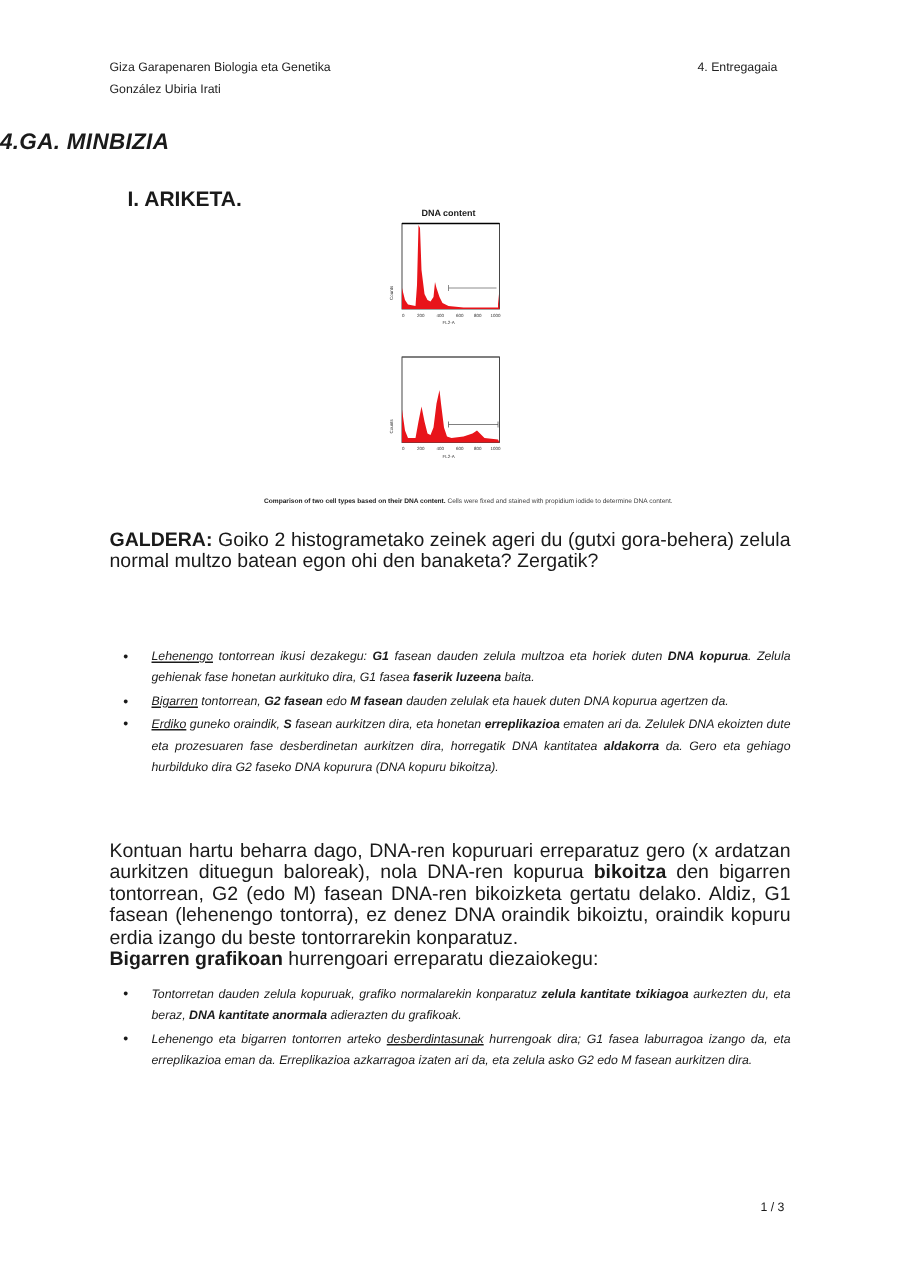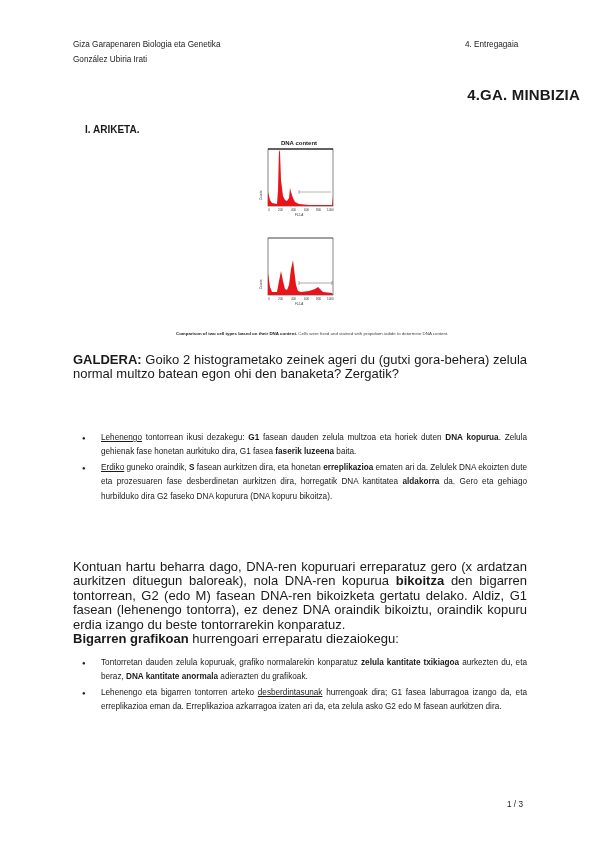--- a/index.html
+++ b/index.html
@@ -1,34 +1,34 @@
 <!DOCTYPE html>
 <html><head>
 <meta charset="utf-8">
 <style>
   html, body { margin: 0; padding: 0; background: #ffffff; }
   body { width: 600px; height: 848px; position: relative; overflow: hidden;
          font-family: "Liberation Sans", "DejaVu Sans", sans-serif; color: #1a1a1a; }
   .page { position: absolute; left: 0; top: 0; width: 600px; height: 848px; }
   .hdr { position: absolute; font-size: 8.2px; color: #222; }
-  .title { position: absolute; top: 86px; left: 0; width: 580px; text-align: right;
-           font-size: 15px; font-weight: bold; letter-spacing: 0.2px; }
-  .section { position: absolute; top: 124px; left: 73px; font-size: 10px; font-weight: bold; padding-left: 12px; }
+  .title { position: absolute; top: 86px; left: 0; width: 580px; text-align: left;
+           font-size: 15px; font-weight: bold; letter-spacing: 0.2px; font-style: italic; }
+  .section { position: absolute; top: 124px; left: 73px; font-size: 14px; font-weight: bold; padding-left: 12px; }
   .figure { position: absolute; left: 255px; top: 140px; width: 90px; }
   .hist { position: relative; width: 80px; height: 85px; margin-left: 4px; }
   .hist .cap { position: absolute; top: 0; left: 0; width: 100%; text-align: center;
                font-size: 6px; font-weight: bold; }
   .caption { position: absolute; left: 176px; top: 331px; width: 300px; font-size: 4.4px;
              color: #444; line-height: 6px; }
   .caption b { color: #222; }
   .para { position: absolute; left: 73px; width: 454px; font-size: 13px; line-height: 14.4px;
           text-align: justify; }
   .bullets { position: absolute; left: 73px; width: 454px; margin: 0; padding: 0; list-style: none;
              font-size: 8.2px; line-height: 14.4px; text-align: justify; }
-  .bullets li { position: relative; padding-left: 28px; margin-bottom: 1px; }
+  .bullets li { position: relative; padding-left: 28px; margin-bottom: 1px; font-style: italic; }
   .bullets li::before { content: "\25CF"; position: absolute; left: 9px; top: 0; font-size: 6px; }
   u { text-decoration: underline; }
   .pnum { position: absolute; left: 507px; top: 800px; font-size: 8.2px; }
 </style>
 </head>
 <body>
 
 <div class="page">
 
   <div class="hdr" style="left:73px; top:40px;">Giza Garapenaren Biologia eta Genetika</div>
@@ -77,20 +77,21 @@
     </div>
   </div>
 
   <div class="caption"><b>Comparison of two cell types based on their DNA content.</b><span> Cells were fixed and stained with propidium iodide to determine DNA content.</span></div>
 
   <div class="para" style="top:353px;"><b>GALDERA:</b><span> Goiko 2 histogrametako zeinek ageri du (gutxi gora-behera) zelula normal multzo batean egon ohi den banaketa? Zergatik?</span></div>
 
 
   <ul class="bullets" style="top:431px;">
     <li><u>Lehenengo</u><span> tontorrean ikusi dezakegu: </span><b>G1</b><span> fasean dauden zelula multzoa eta horiek duten </span><b>DNA kopurua</b><span>. Zelula gehienak fase honetan aurkituko dira, G1 fasea </span><b>faserik luzeena</b><span> baita.</span></li>
+    <li><u>Bigarren</u><span> tontorrean, </span><b>G2 fasean</b><span> edo </span><b>M fasean</b><span> dauden zelulak eta hauek duten DNA kopurua agertzen da.</span></li>
     <li><u>Erdiko</u><span> guneko oraindik, </span><b>S</b><span> fasean aurkitzen dira, eta honetan </span><b>erreplikazioa</b><span> ematen ari da. Zelulek DNA ekoizten dute eta prozesuaren fase desberdinetan aurkitzen dira, horregatik DNA kantitatea </span><b>aldakorra</b><span> da. Gero eta gehiago hurbilduko dira G2 faseko DNA kopurura (DNA kopuru bikoitza).</span></li>
   </ul>
 
   <div class="para" style="top:560px;"><span>Kontuan hartu beharra dago, DNA-ren kopuruari erreparatuz gero (x ardatzan aurkitzen dituegun baloreak), nola DNA-ren kopurua </span><b>bikoitza</b><span> den bigarren tontorrean, G2 (edo M) fasean DNA-ren bikoizketa gertatu delako. Aldiz, G1 fasean (lehenengo tontorra), ez denez DNA oraindik bikoiztu, oraindik kopuru erdia izango du beste tontorrarekin konparatuz.</span></div>
 
   <div class="para" style="top:632px;"><b>Bigarren grafikoan</b><span> hurrengoari erreparatu diezaiokegu:</span></div>
 
   <ul class="bullets" style="top:656px;">
     <li><span>Tontorretan dauden zelula kopuruak, grafiko normalarekin konparatuz </span><b>zelula kantitate txikiagoa</b><span> aurkezten du, eta beraz, </span><b>DNA kantitate anormala</b><span> adierazten du grafikoak.</span></li>
     <li><span>Lehenengo eta bigarren tontorren arteko </span><u>desberdintasunak</u><span> hurrengoak dira; G1 fasea laburragoa izango da, eta erreplikazioa eman da. Erreplikazioa azkarragoa izaten ari da, eta zelula asko G2 edo M fasean aurkitzen dira.</span></li>

